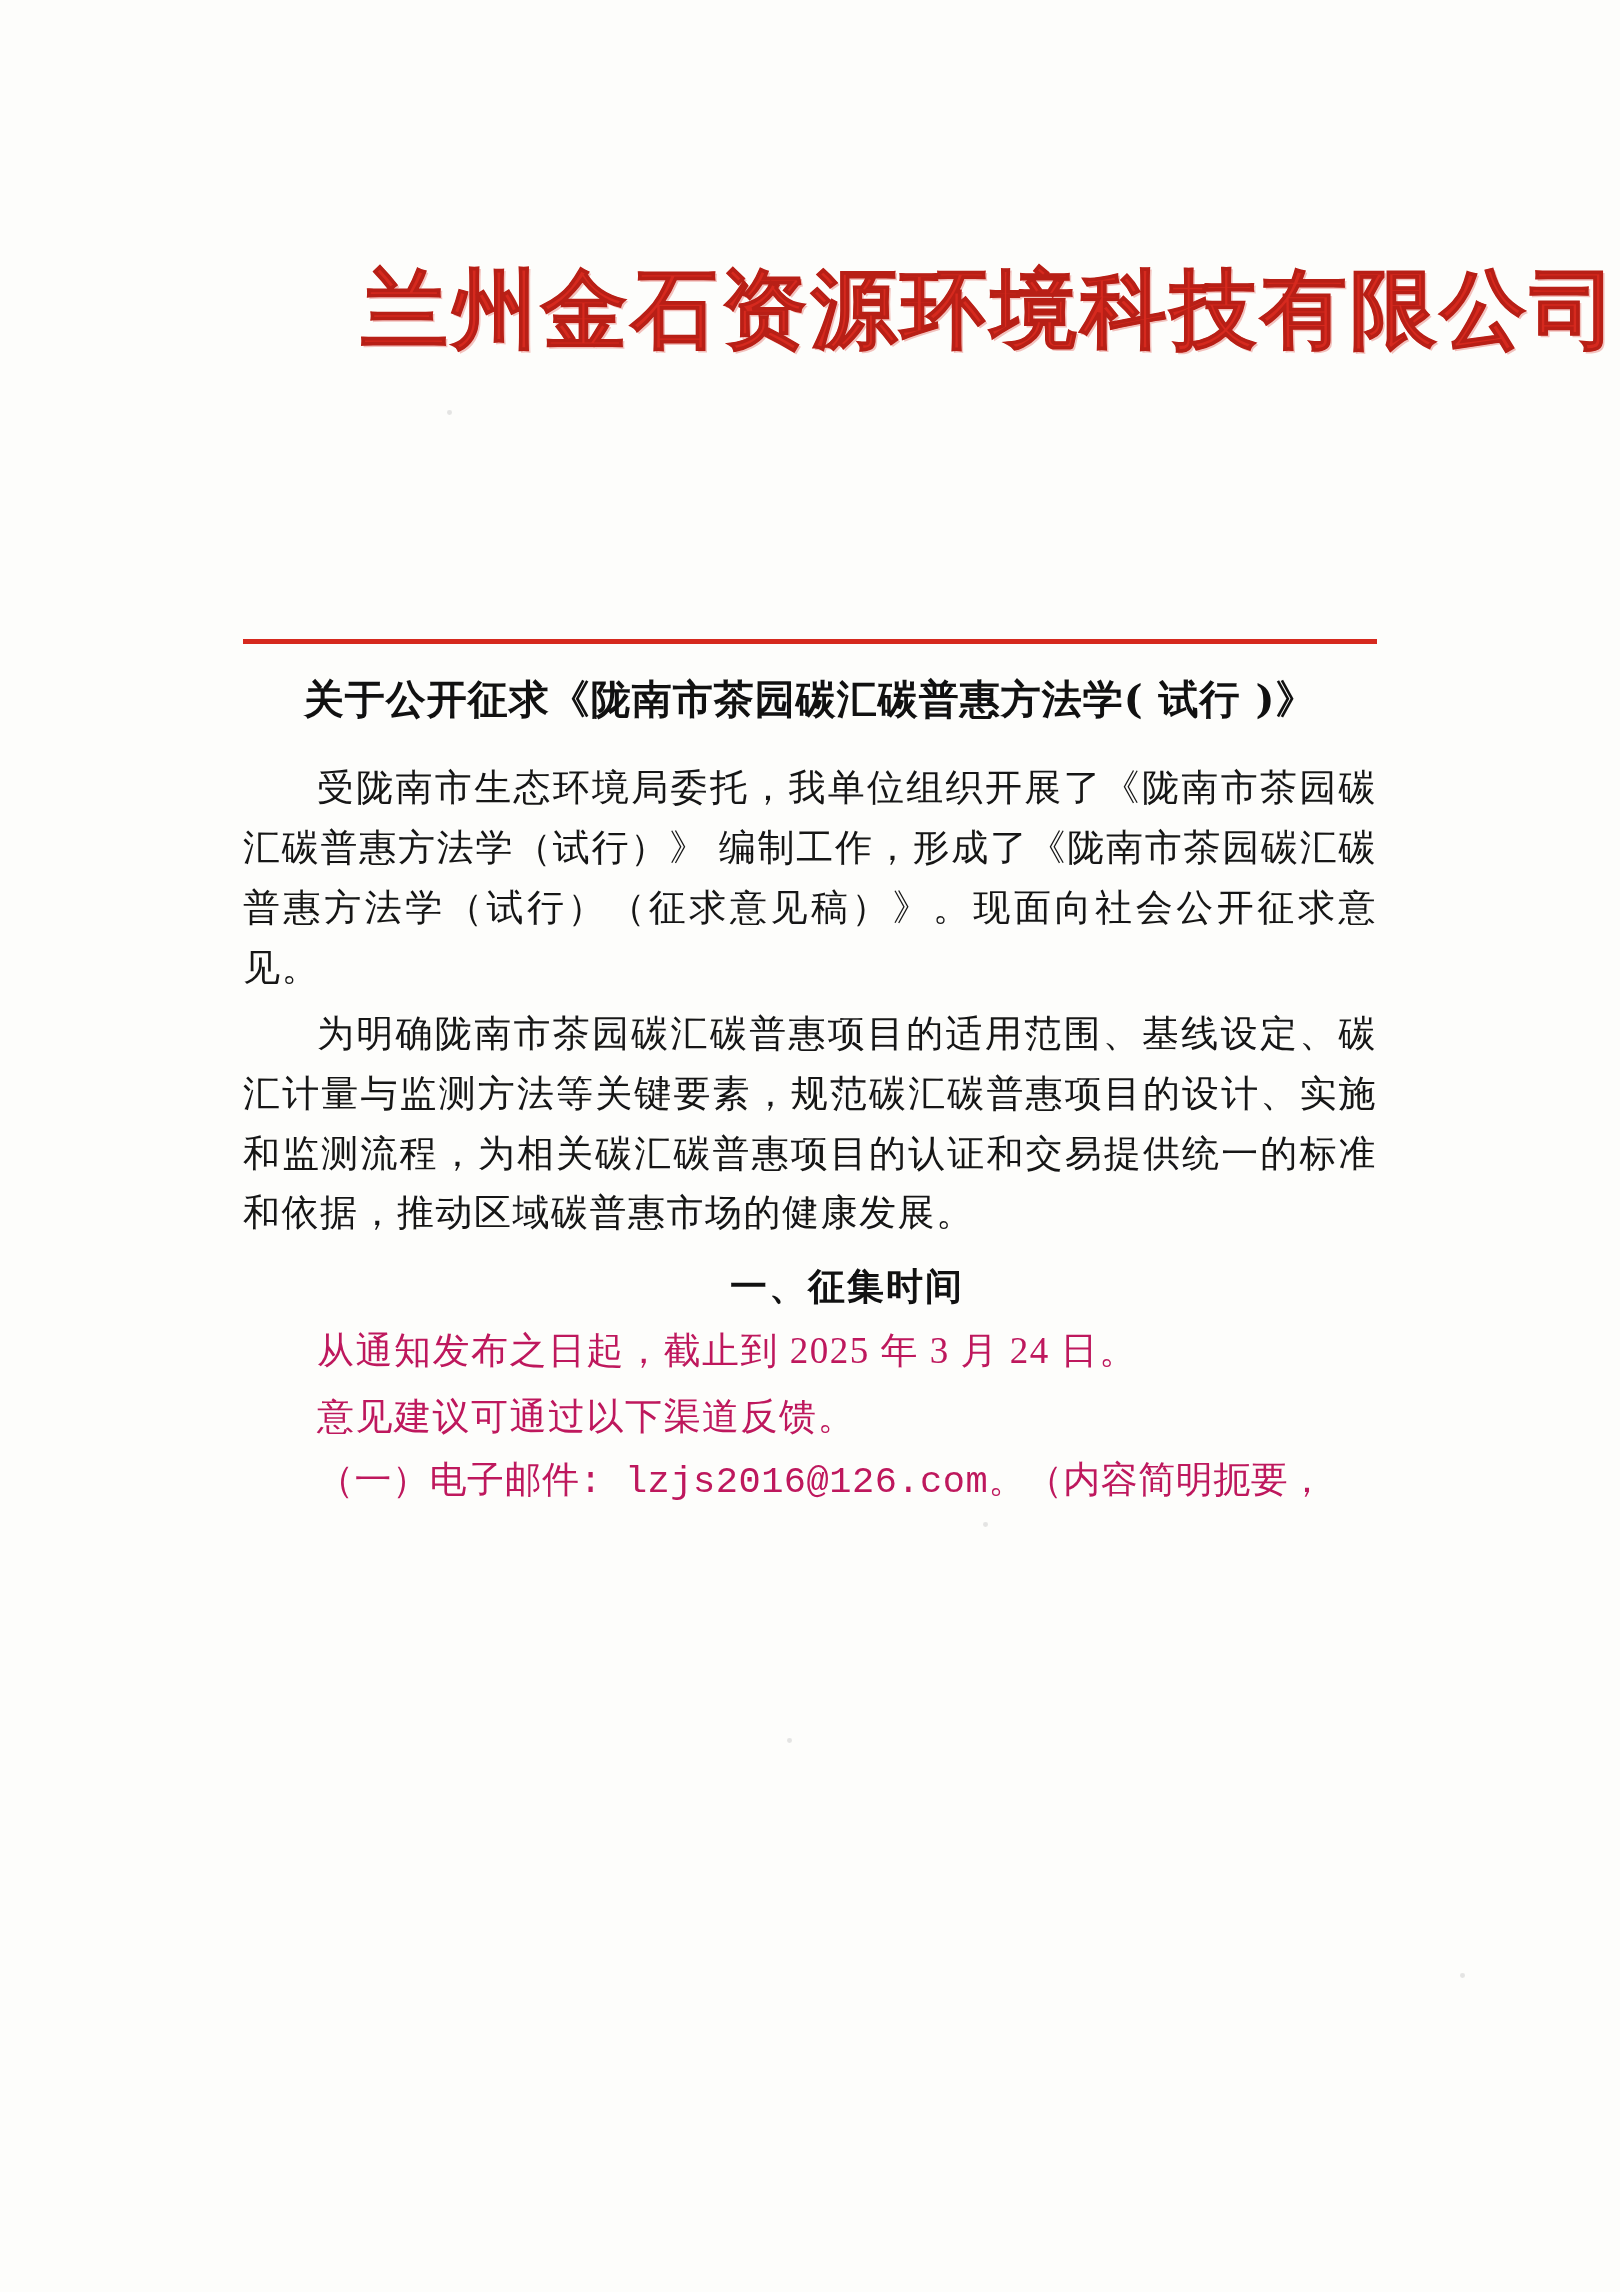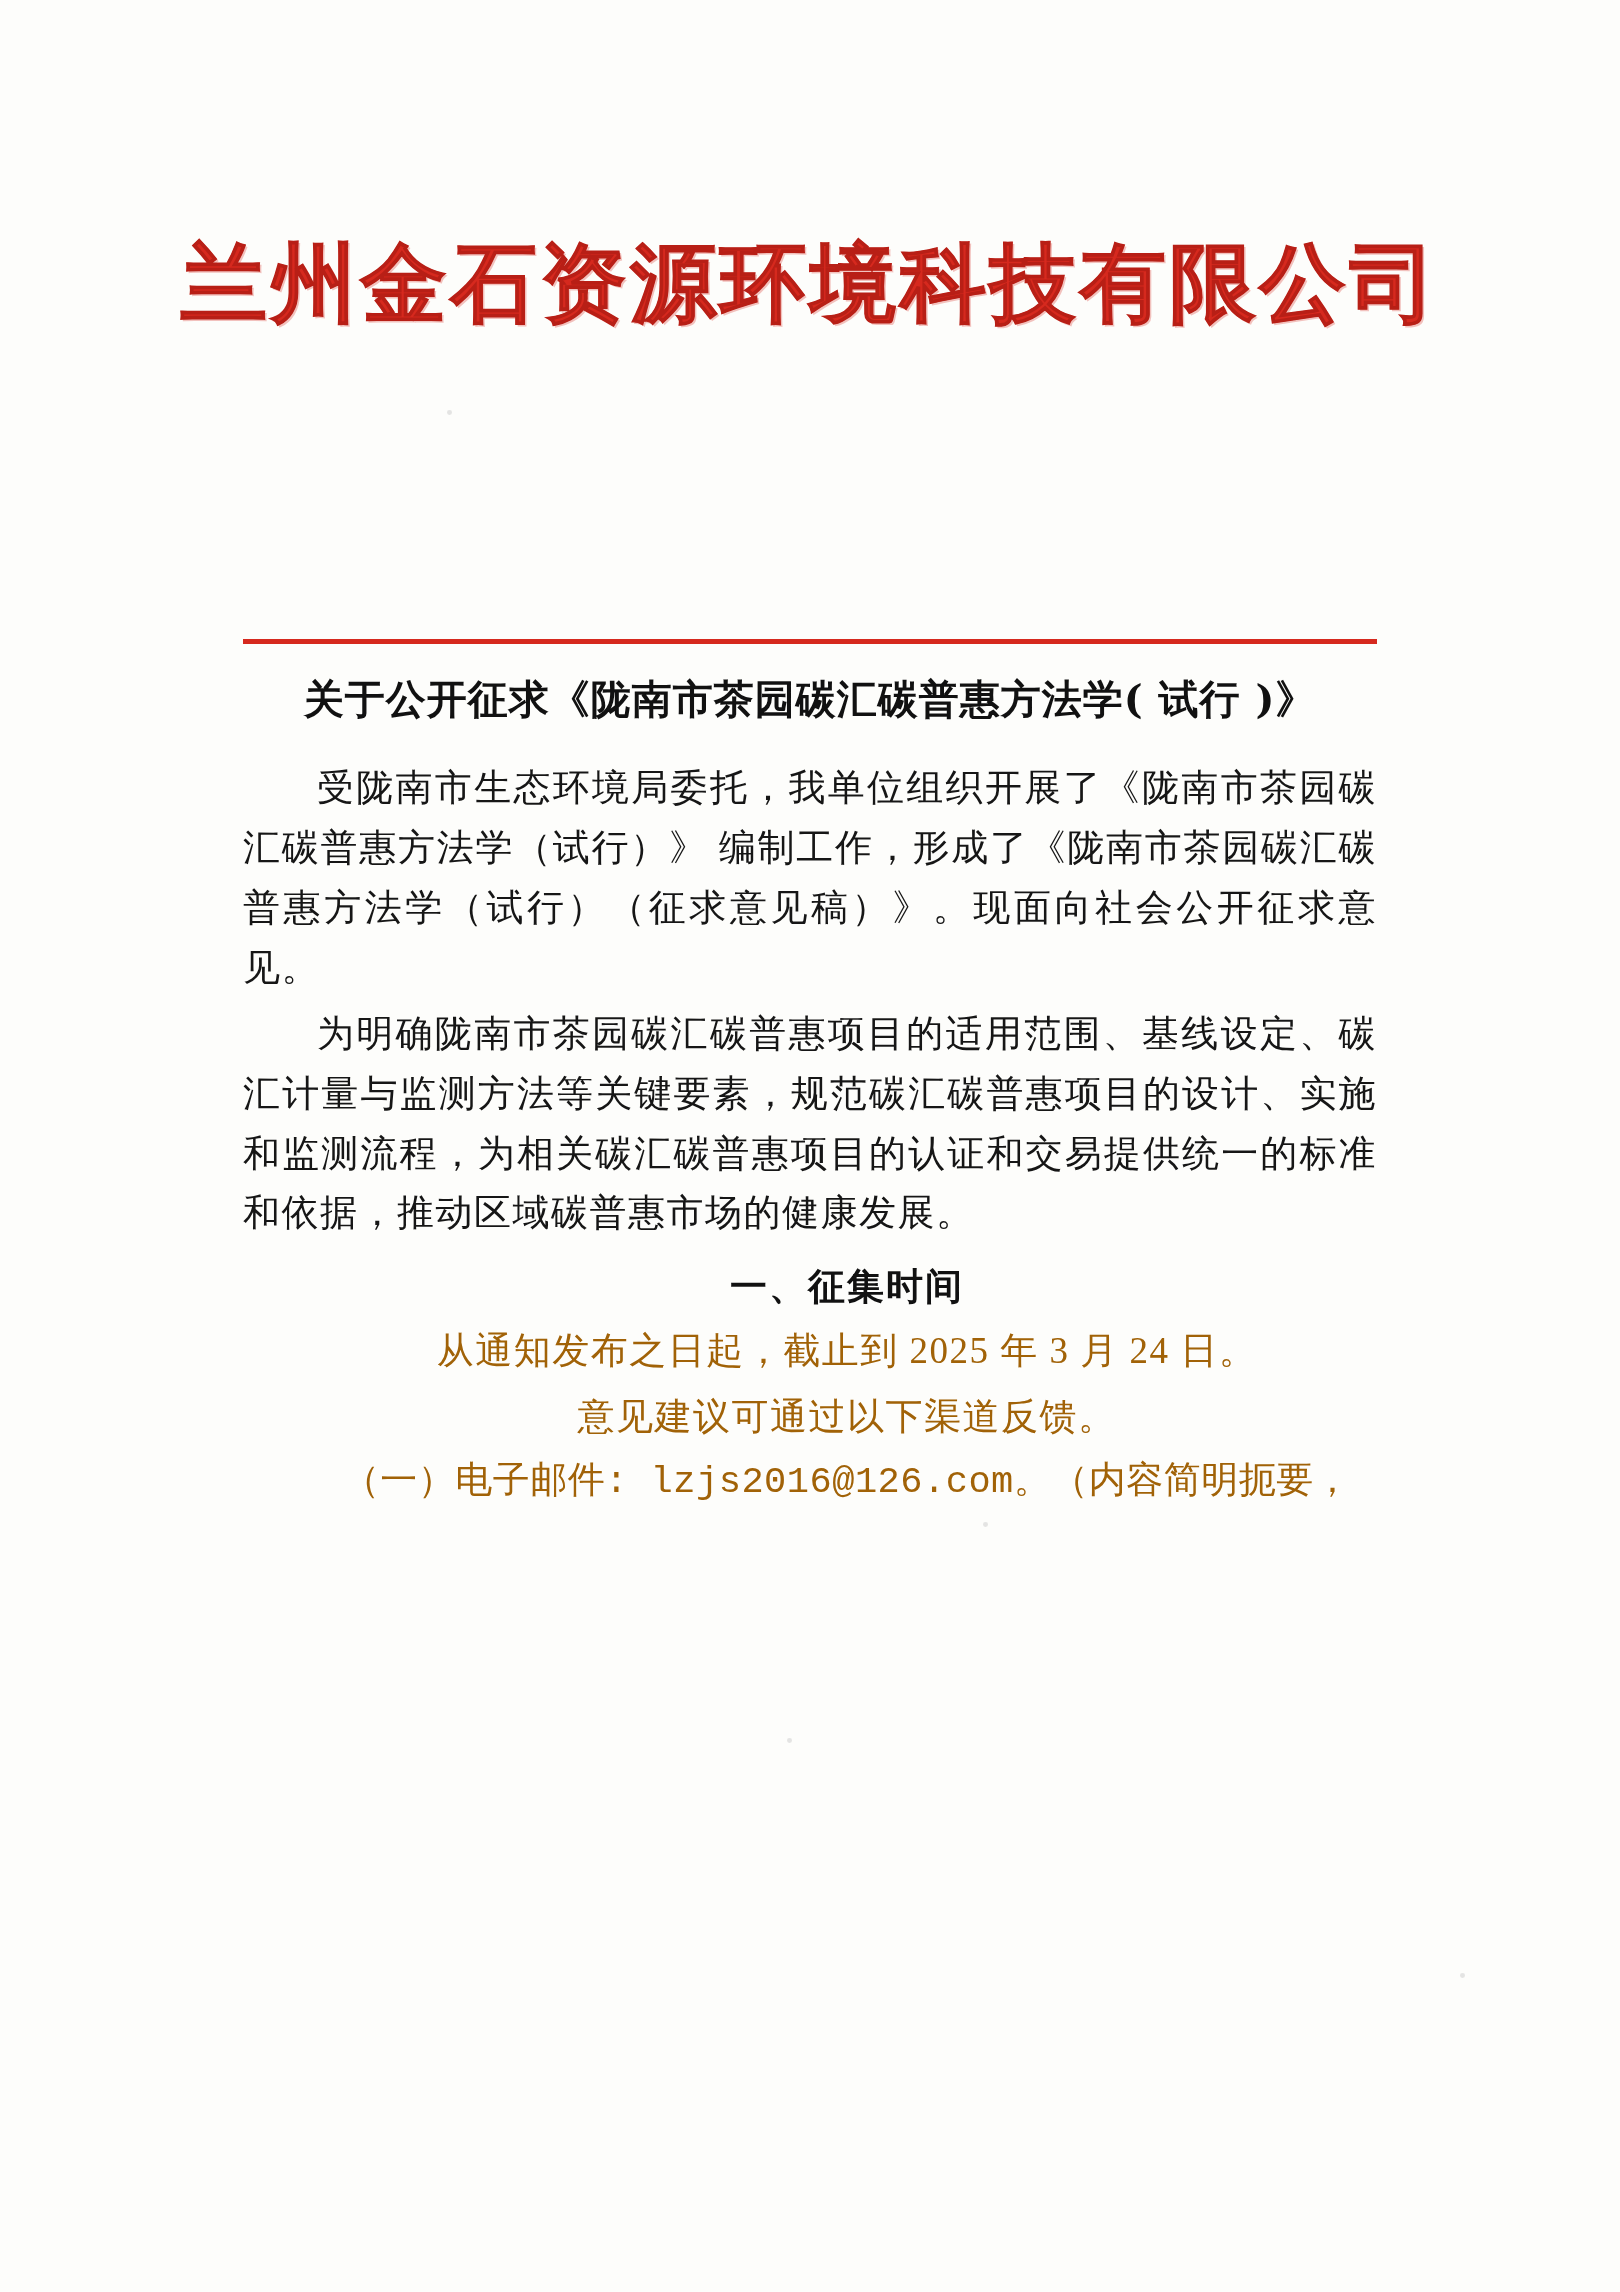--- a/index.html
+++ b/index.html
@@ -16,24 +16,24 @@
     overflow: hidden;
   }
   .page {
     position: relative;
     width: 1620px;
     height: 2293px;
     background: #fdfdfb;
   }
   .letterhead {
     position: absolute;
-    top: 236px;
+    top: 262px;
     left: 0;
     width: 100%;
-    text-align: center;
+    text-align: right;
   }
   .letterhead-title {
     font-family: "DejaVu Serif", serif;
     font-weight: bold;
     font-size: 86px;
     letter-spacing: 3.9px;
     color: #d6291e;
     -webkit-text-stroke: 1px #b81f16;
     text-shadow: 2px 2px 0 rgba(214,41,30,0.28);
     line-height: 1.1;
@@ -83,22 +83,21 @@
     margin: 13.7px 0 3.9px 0;
     color: #111;
     text-align: center;
   }
   .plain {
     font-size: 37px;
     line-height: 1.62;
     text-indent: 2em;
     letter-spacing: 1.5px;
     margin: 0 0 5.9px 0;
-    color: #a16207;
-    text-align: center;
+    color: #be185d;
   }
   .email {
     font-family: Liberation Mono, monospace;
     letter-spacing: 0.5px;
   }
   .speck {
     position: absolute;
     background: #cfcfcf;
     border-radius: 50%;
     opacity: 0.55;

